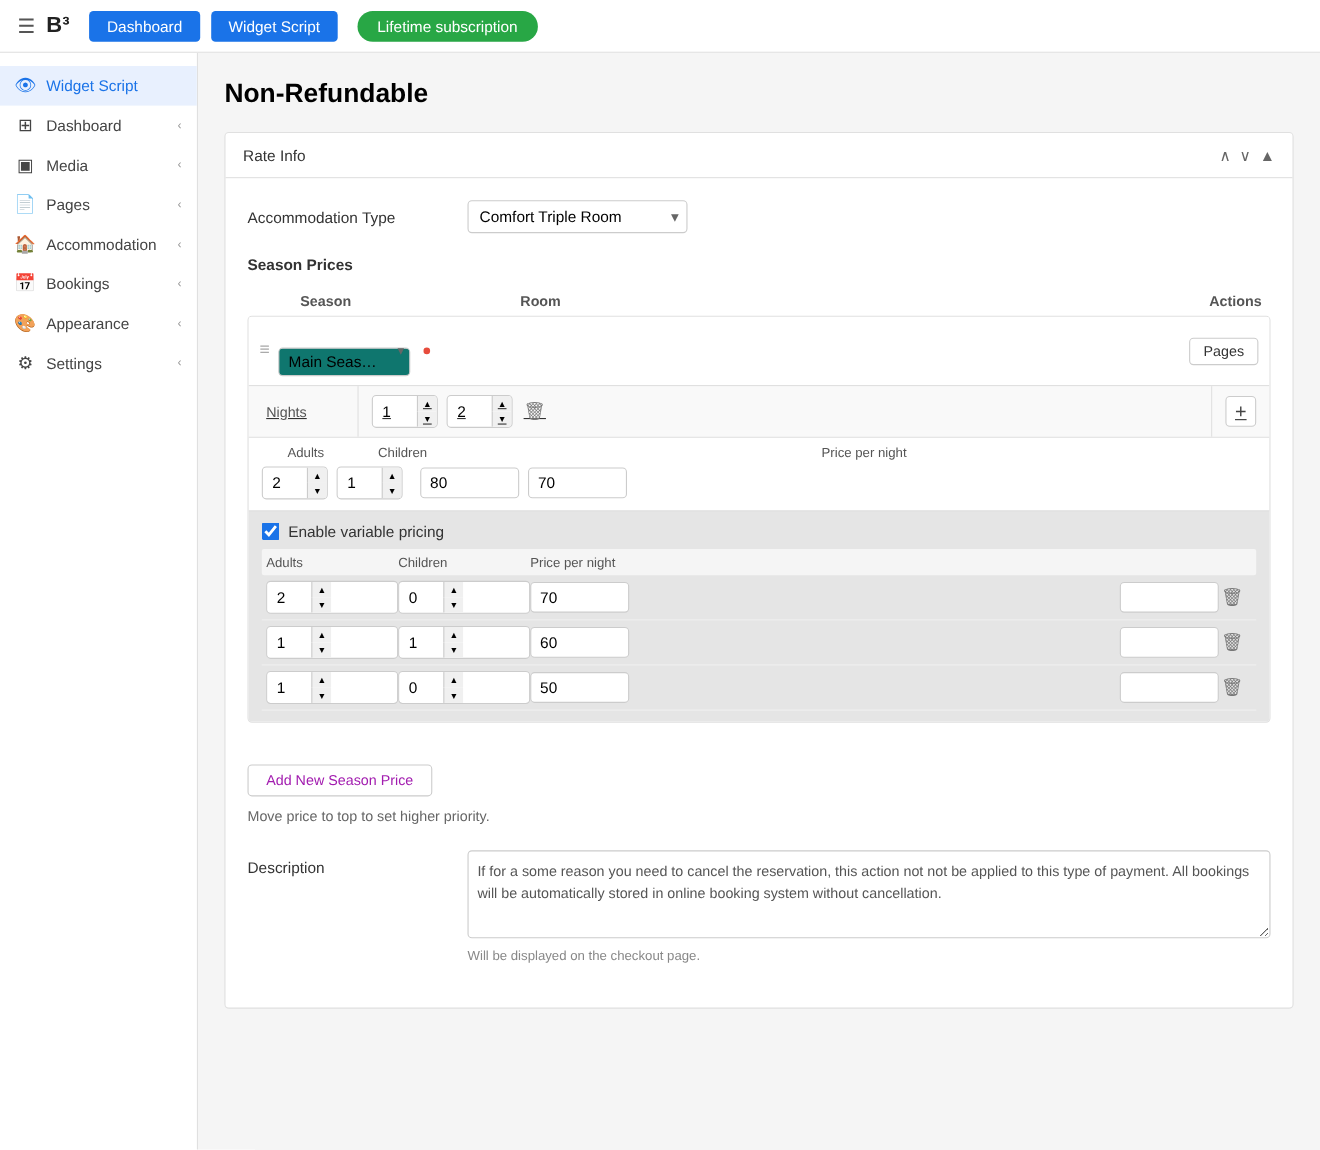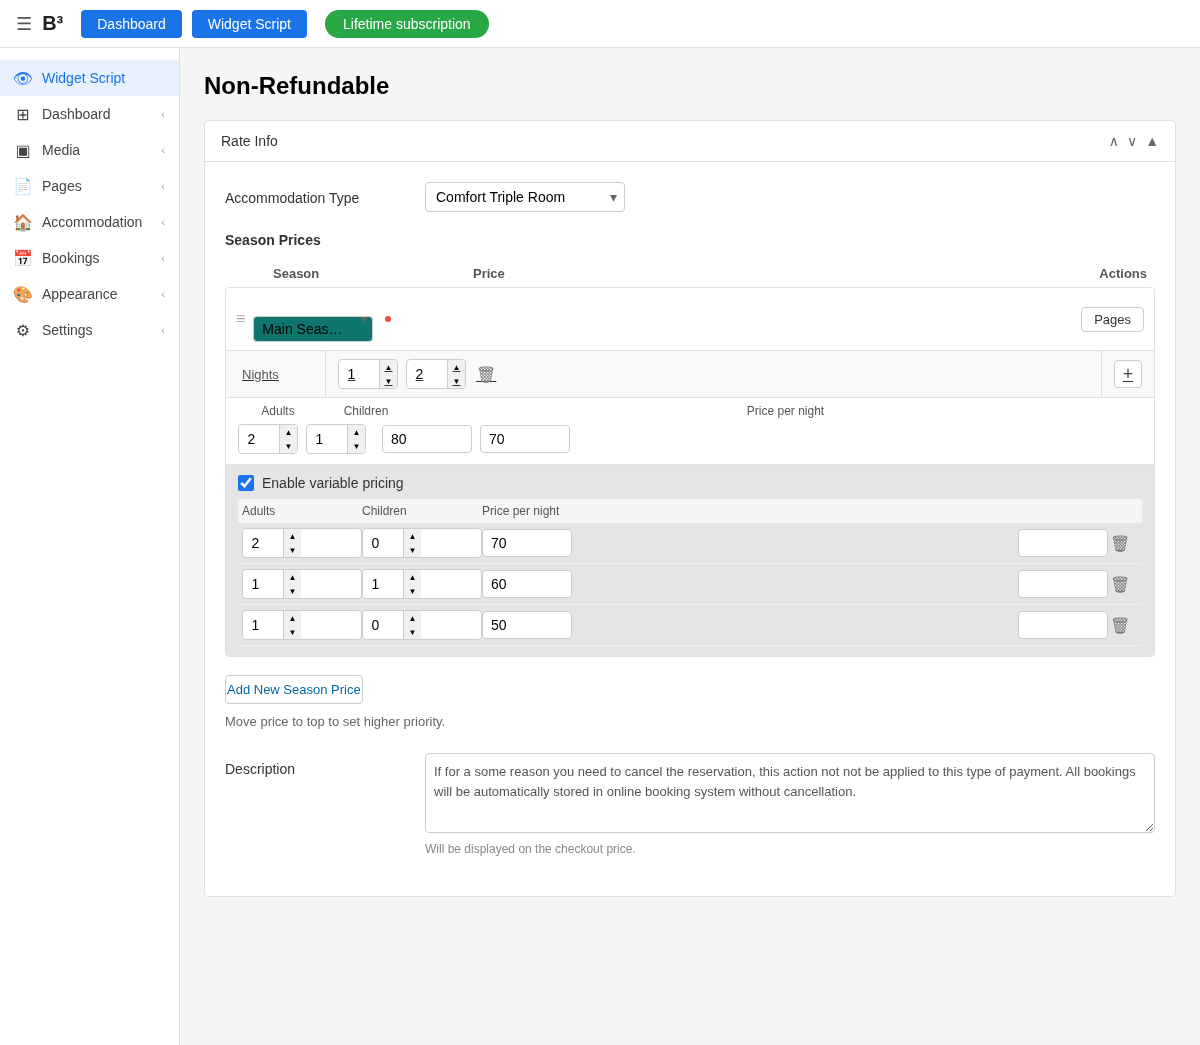--- a/index.html
+++ b/index.html
@@ -141,22 +141,22 @@
 
     
     .add-variation-btn {
       border: 1px solid #ccc; border-radius: 4px; padding: 5px 14px;
       background: #fff; cursor: pointer; font-size: 13px; color: #333;
       margin: 8px 12px;
     }
 
     
     .add-season-btn {
-      border: 1px solid #ccc; border-radius: 4px; padding: 6px 1px;
-      background: #fff; cursor: pointer; font-size: 13px; color: #0369a1;
+      border: 1px solid #ccc; border-radius: 4px; padding: 6px 16px;
+      background: #fff; cursor: pointer; font-size: 13px; color: #a21caf; margin-top: 20px;
     }
 
     .helper-text { font-size: 13px; color: #666; margin-top: 8px; }
 
     
     .description-textarea {
       width: 100%; border: 1px solid #ccc; border-radius: 4px; padding: 8px;
       font-size: 13px; min-height: 80px; resize: both; outline: none;
       font-family: inherit; color: #555; line-height: 1.5;
     }
@@ -247,21 +247,21 @@
             </div>
           </div>
         </div>
 
         <div class="form-row" style="flex-direction: column; align-items: flex-start;">
           <div class="section-title">Season Prices</div>
 
           <div style="display: grid; grid-template-columns: 40px 200px 1fr 120px; width: 100%; padding: 6px 8px; font-weight: 600; font-size: 13px; color: #555;">
             <div></div>
             <div>Season</div>
-            <div>Price</div>
+            <div>Room</div>
             <div style="text-align: right;">Actions</div>
           </div>
 
           <div class="season-row" style="width: 100%;">
 
             <div class="season-row-header">
               <span class="drag-handle">≡</span>
               <div class="season-select-wrap">
                 <select class="season-select">
                   <option>Main Seas…</option>
@@ -440,21 +440,21 @@
             <button class="add-season-btn">Add New Season Price</button>
           </div>
 
           <p class="helper-text" style="margin-top: 10px;">Move price to top to set higher priority.</p>
         </div>
 
         <div class="form-row" style="margin-top: 24px;">
           <div class="form-label">Description</div>
           <div class="form-control-wrap">
             <textarea class="description-textarea" style="">If for a some reason you need to cancel the reservation, this action not not be applied to this type of payment. All bookings will be automatically stored in online booking system without cancellation.</textarea>
-            <p class="description-hint">Will be displayed on the checkout price.</p>
+            <p class="description-hint">Will be displayed on the checkout page.</p>
           </div>
         </div>
 
       </div>
     </div>
 
   </main>
 </div>
 
 </body></html>

